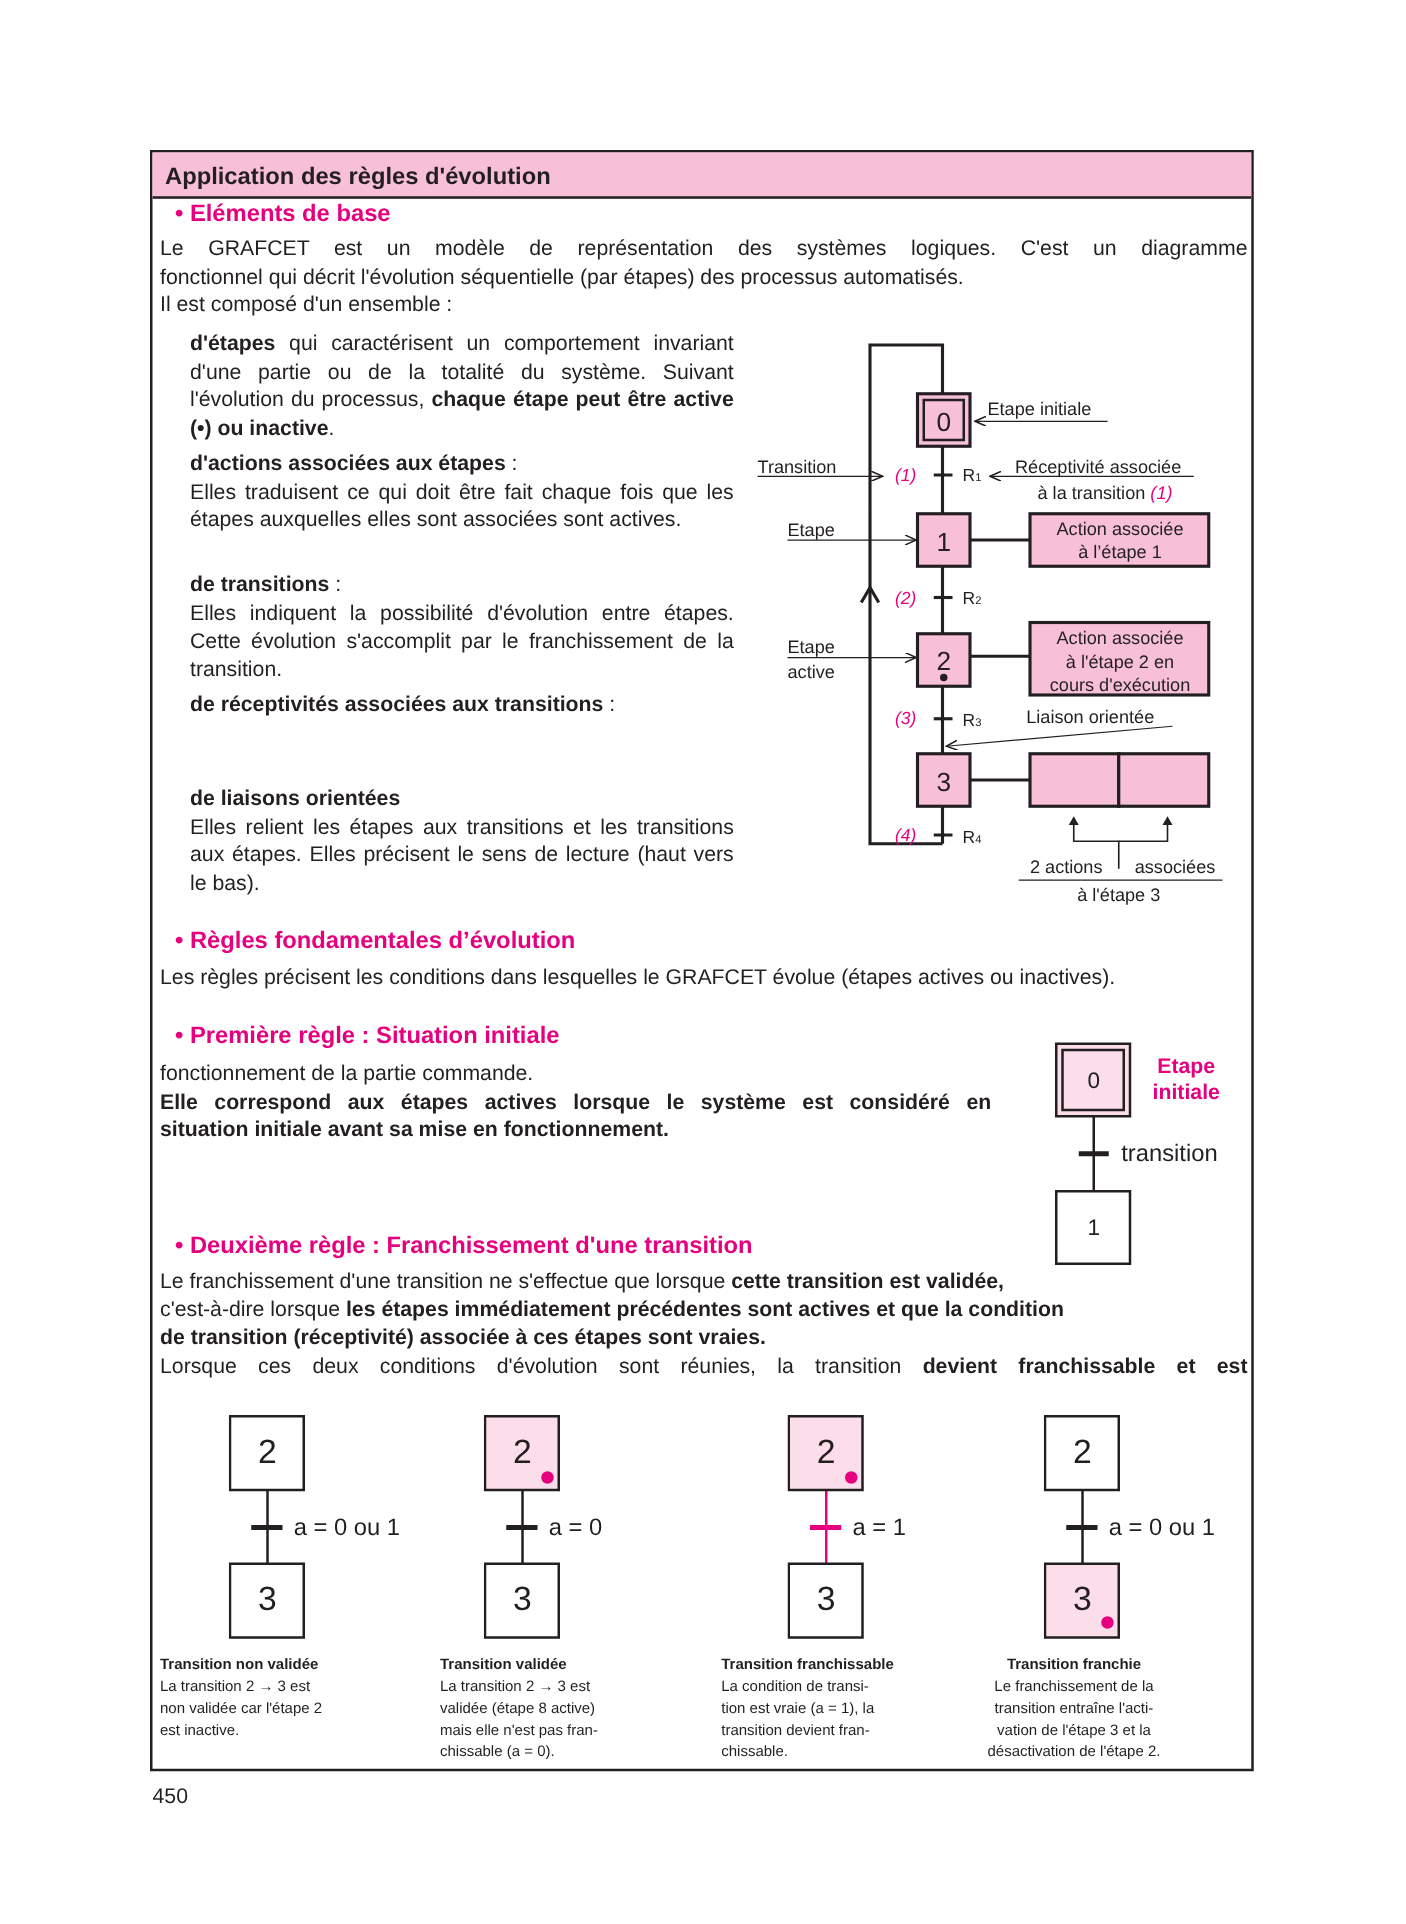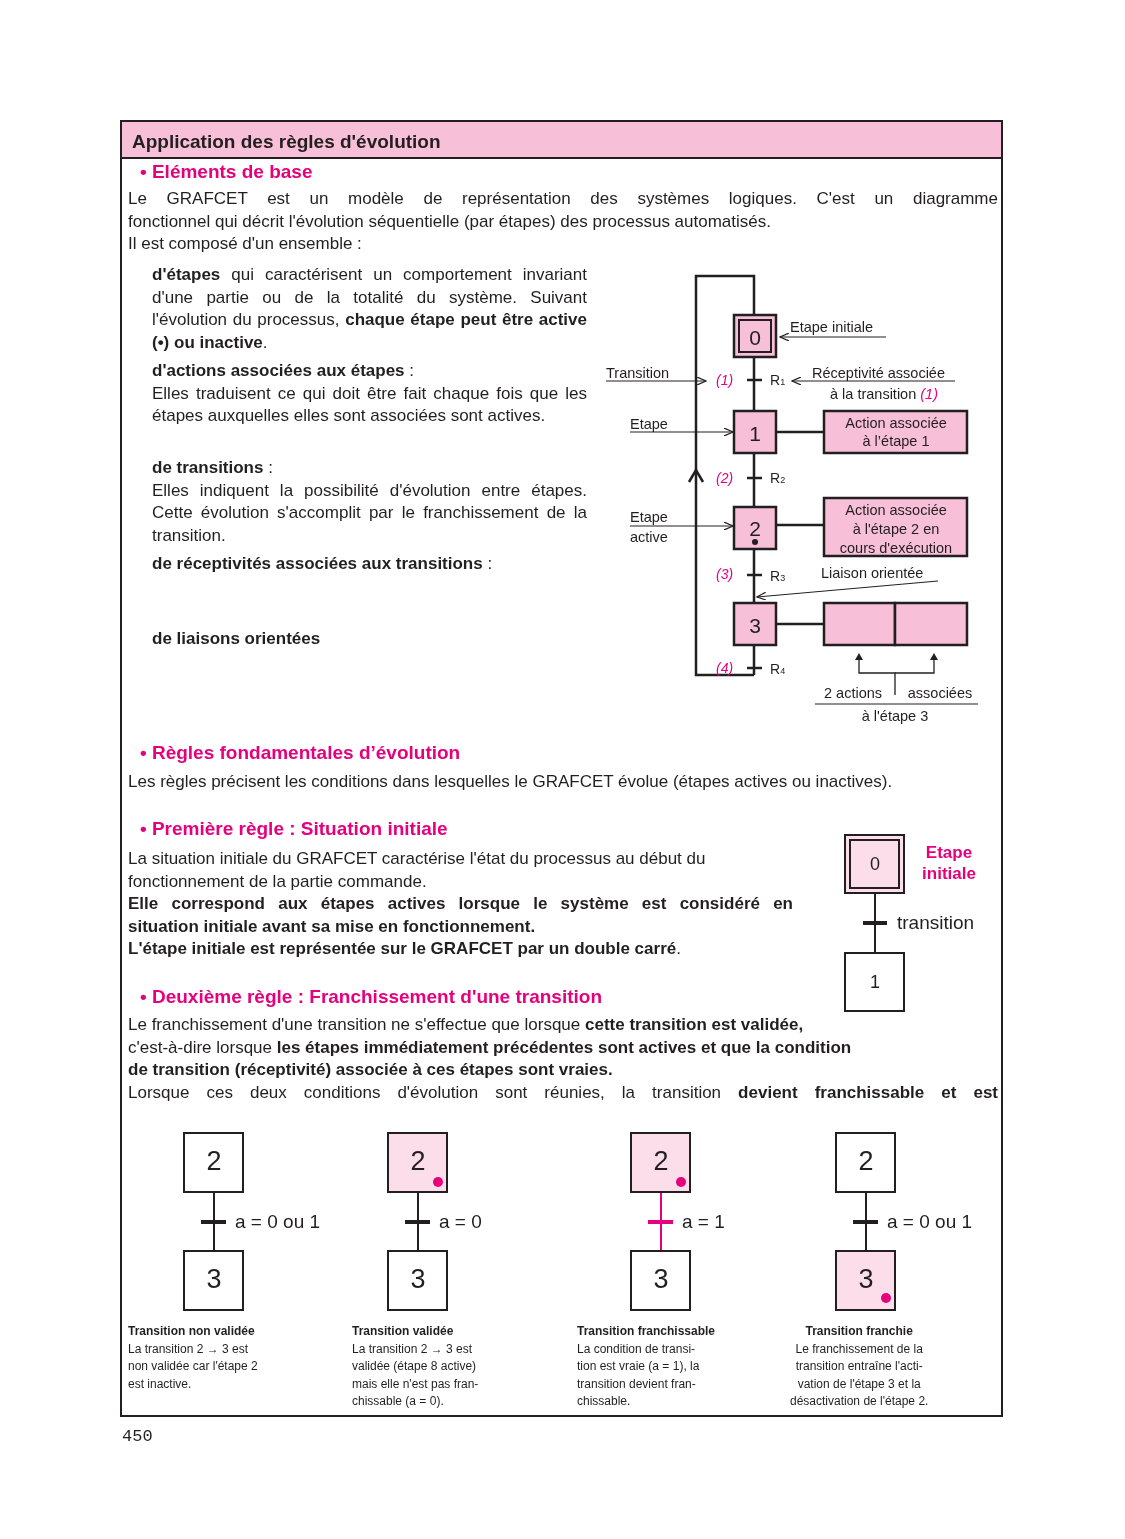--- a/index.html
+++ b/index.html
@@ -8,21 +8,21 @@
   .titlebar{position:absolute;left:0;top:0;right:0;height:37px;background:#f7bfd8;border-bottom:2px solid #231f20;box-sizing:border-box;}
   .titlebar span{position:absolute;left:10px;top:9px;font-weight:bold;font-size:19px;}
   .h{position:absolute;color:#e6007e;font-weight:bold;font-size:19px;white-space:nowrap;margin-left:12px;}
   .p{position:absolute;font-size:17px;line-height:22.5px;}
   .j{text-align:justify;text-align-last:left;}
   .jl{text-align:justify;text-align-last:justify;}
   b{font-weight:bold;}
   .cap{position:absolute;font-size:12px;line-height:17.5px;white-space:nowrap;}
   .cap b{display:block;}
   svg text{font-family:"Liberation Sans",sans-serif;}
-  .page-num{position:absolute;left:122px;top:1427px;font-size:17px;font-family:Liberation Mono, monospace;}
+  .page-num{position:absolute;left:122px;top:1427px;font-size:17px;}
 </style>
 </head>
 <body>
 
 <div class="frame">
   <div class="titlebar">
     <span>Application des règles d'évolution</span>
   </div>
 </div>
 
@@ -38,20 +38,21 @@
   <b>d'actions associées aux étapes</b><span> :</span><br>
   <span>Elles traduisent ce qui doit être fait chaque fois que les étapes auxquelles elles sont associées sont actives.</span>
 </div>
 <div class="p j" style="left:152px;top:457px;width:435px;white-space:pre-wrap;"><b>de transitions</b><span> :</span>
 <span>Elles indiquent la possibilité d'évolution entre étapes.            Cette évolution s'accomplit par le franchissement de la transition.</span></div>
 <div class="p j" style="left:152px;top:553px;width:435px;">
   <b>de réceptivités associées aux transitions</b><span> :</span><br>
 </div>
 <div class="p j" style="left:152px;top:628px;width:435px;">
   <b>de liaisons orientées</b><br>
+  <span>Elles relient les étapes aux transitions et les transitions aux étapes. Elles précisent le sens de lecture (haut vers le bas).</span>
 </div>
 
 <svg style="position:absolute;left:600px;top:260px;" width="400" height="475">
   <defs>
     <marker id="arr" markerWidth="10" markerHeight="8" refX="9" refY="4" orient="auto" markerUnits="userSpaceOnUse">
       <path d="M0,0 L9,4 L0,8" fill="none" stroke="#231f20" stroke-width="1.2"></path>
     </marker>
     <marker id="arrUp" markerWidth="10" markerHeight="10" refX="5" refY="1" orient="auto" markerUnits="userSpaceOnUse">
       <path d="M0,8 L5,1 L10,8" fill="none" stroke="#231f20" stroke-width="1.2"></path>
     </marker>
@@ -135,25 +136,23 @@
 
   <text x="221" y="318" font-size="14.5" fill="#231f20">Liaison orientée</text>
   <line x1="338" y1="321" x2="157" y2="337" stroke="#231f20" stroke-width="1" marker-end="url(#arr)"></line>
 </svg>
 
 <div class="h" style="left:128px;top:742px;">• Règles fondamentales d’évolution</div>
 <div class="p" style="left:128px;top:771px;width:880px;white-space:nowrap;">Les règles précisent les conditions dans lesquelles le GRAFCET évolue (étapes actives ou inactives).</div>
 
 <div class="h" style="left:128px;top:818px;">• Première règle : Situation initiale</div>
 <div class="p" style="left:128px;top:848px;width:665px;">
-  <div>La situation initiale du GRAFCET caractérise l'état du processus au début du</div>
   <div>fonctionnement de la partie commande.</div>
   <div class="jl" style="font-weight:bold;">Elle correspond aux étapes actives lorsque le système est considéré en</div>
   <div style="font-weight:bold;">situation initiale avant sa mise en fonctionnement.</div>
-  <div><b>L'étape initiale est représentée sur le GRAFCET par un double carré</b><span>.</span></div>
 </div>
 
 <svg style="position:absolute;left:835px;top:825px;" width="175" height="195">
   <rect x="10" y="10" width="59" height="58" fill="#fcdeeb" stroke="#231f20" stroke-width="2"></rect>
   <rect x="15" y="15" width="49" height="48" fill="#fcdeeb" stroke="#231f20" stroke-width="2"></rect>
   <text x="40" y="45" font-size="18" text-anchor="middle" fill="#231f20">0</text>
   <line x1="40" y1="68" x2="40" y2="128" stroke="#231f20" stroke-width="2"></line>
   <line x1="28" y1="98" x2="52" y2="98" stroke="#231f20" stroke-width="4"></line>
   <text x="62" y="104" font-size="19" fill="#231f20">transition</text>
   <rect x="10" y="128" width="59" height="58" fill="#fff" stroke="#231f20" stroke-width="2"></rect>

